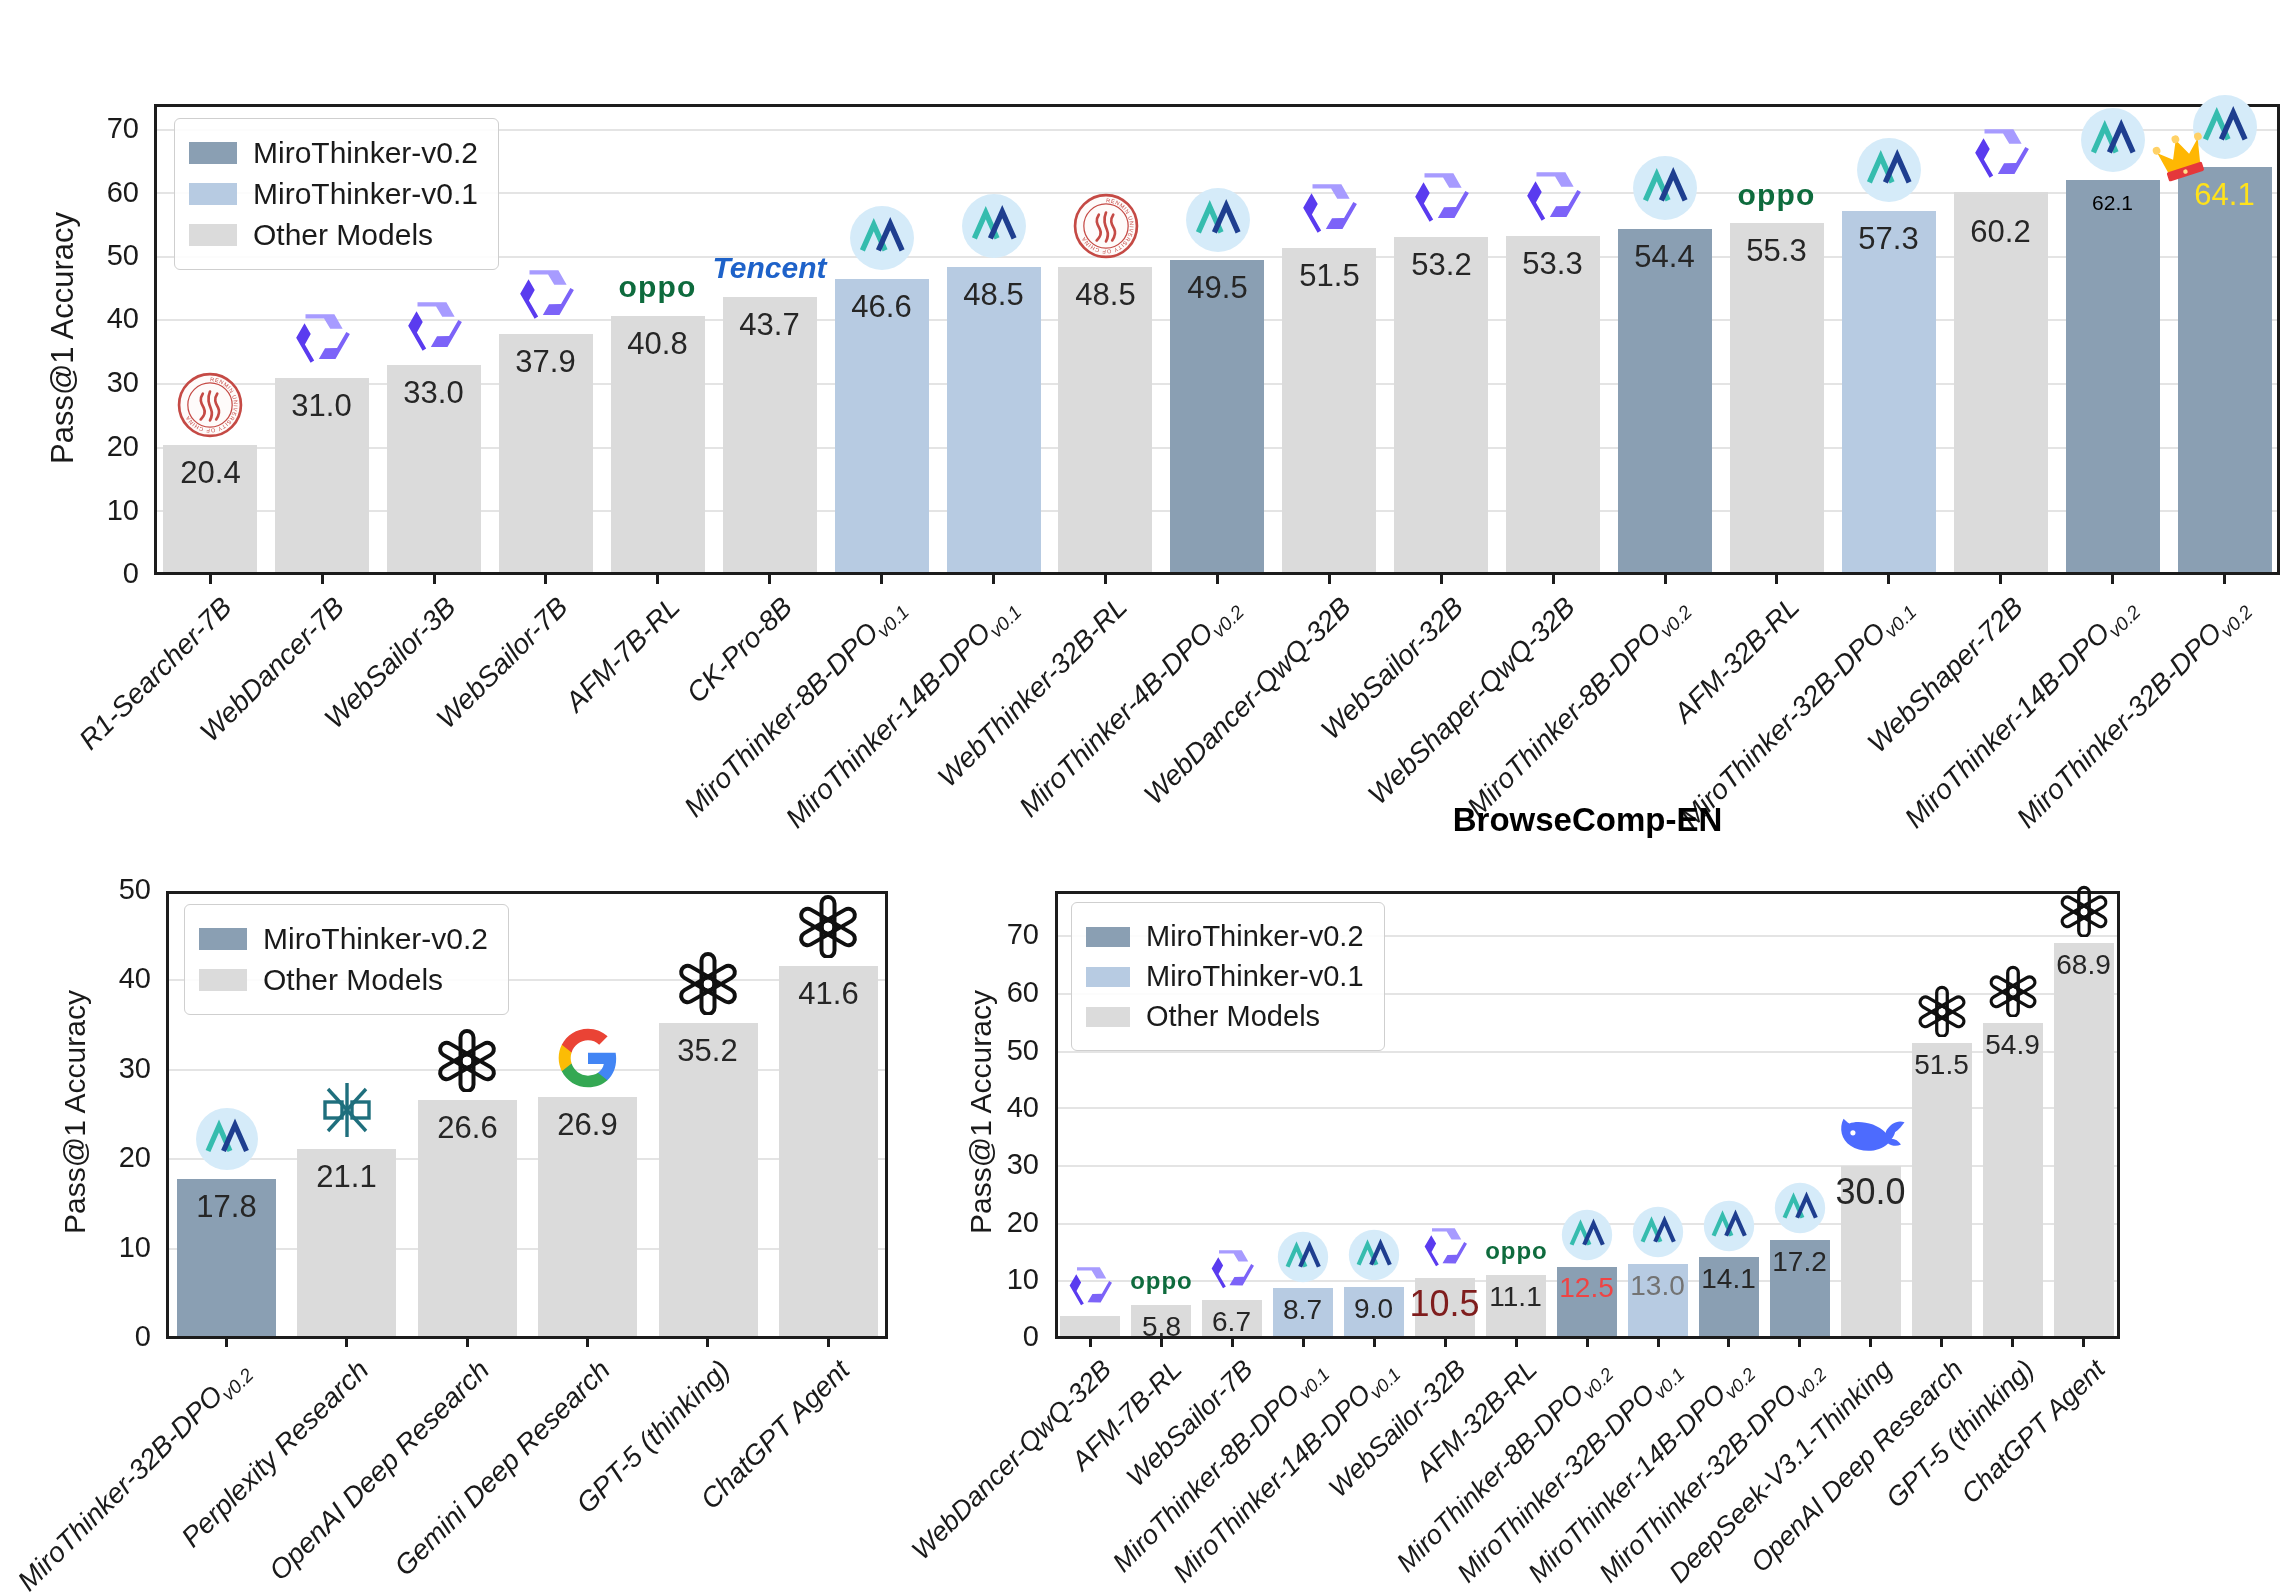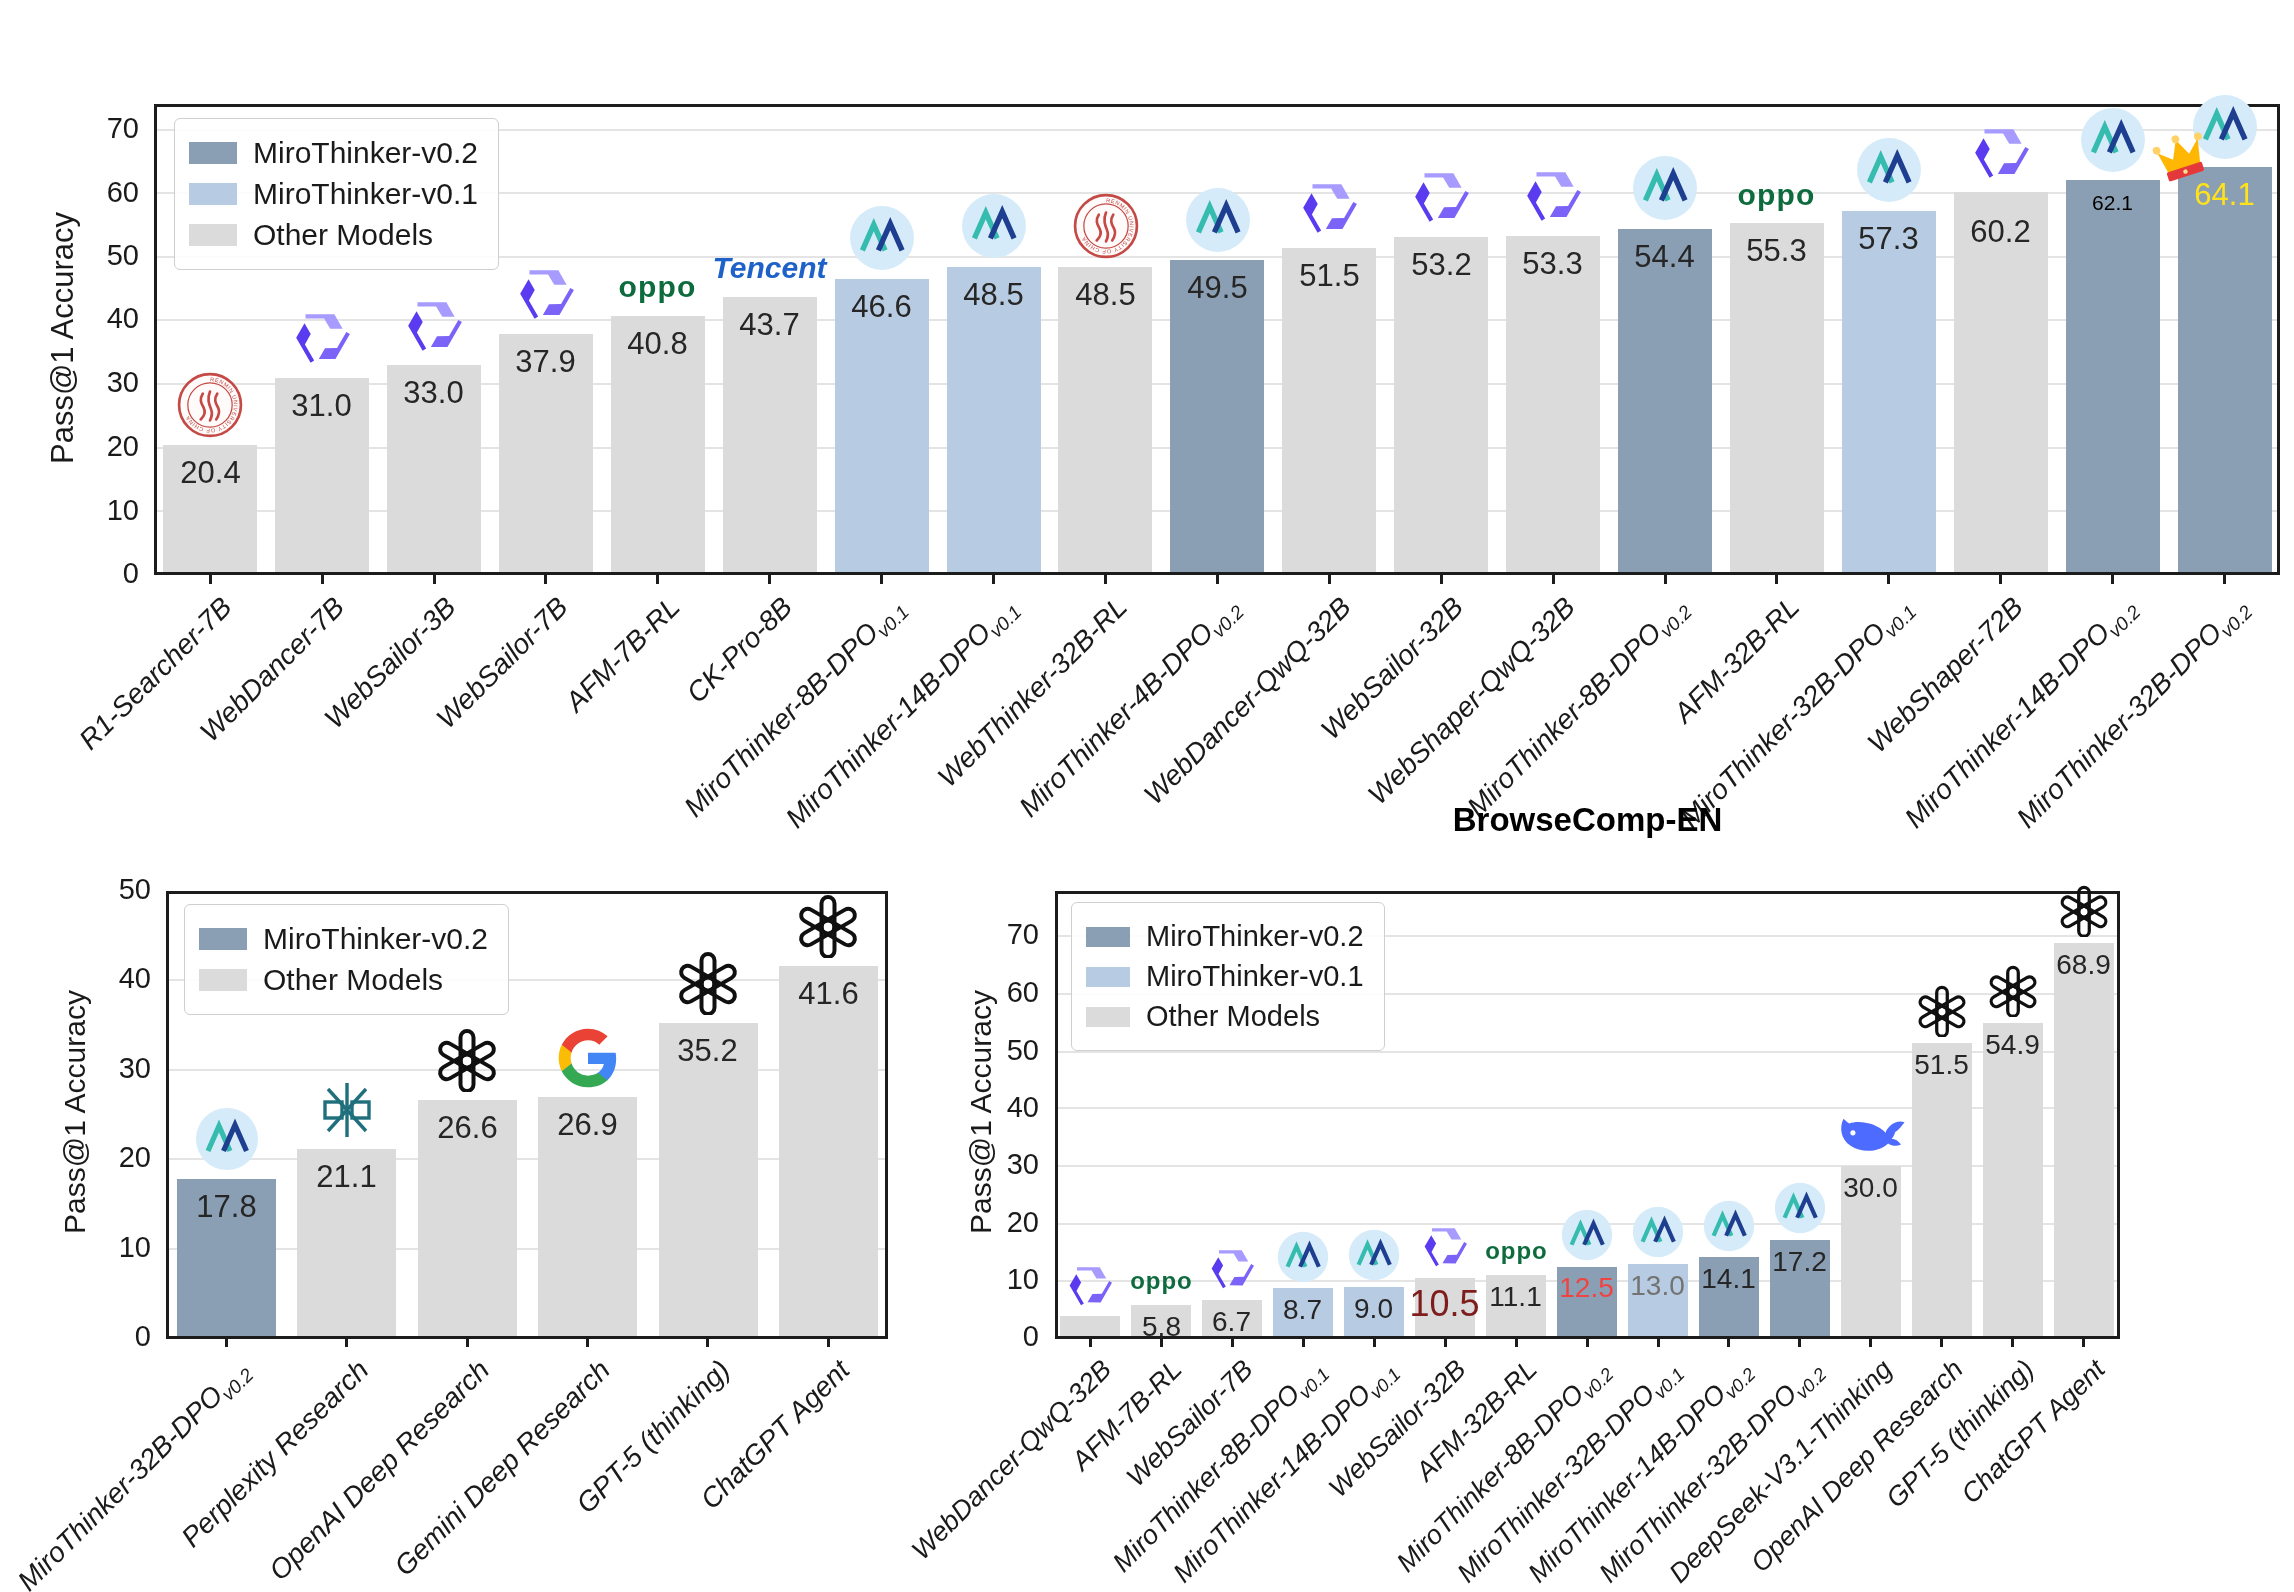--- a/index.html
+++ b/index.html
@@ -590,21 +590,21 @@
         <span class="xlabel" style="font-size: 27px;"><span>MiroThinker-32B-DPO</span><sub>v0.2</sub></span>
       </div>
       <span class="icon-wrap abs" style="width: 52px; height: 52px; left: 1774px; top: 1182px;">
         <svg viewBox="0 0 64 64" xmlns="http://www.w3.org/2000/svg">
           <circle cx="32" cy="32" r="31" fill="#D5EBF9"></circle>
           <path d="M13 44 L24 19 L35 44" fill="none" stroke="#35BCAE" stroke-width="5.2"></path>
           <path d="M28.5 44 L40 18 L51.5 44" fill="none" stroke="#1E3E8F" stroke-width="5.2"></path>
         </svg>
       </span>
       <div class="bar abs" style="background: rgb(219, 219, 219); left: 1841px; top: 1166px; width: 60px; height: 171px;"></div>
-      <div class="bar-value abs" style="font-size: 28px; color: rgb(38, 38, 38); left: 1801px; top: 1173px; width: 139px;">30.0</div>
+      <div class="bar-value abs" style="font-size: 36px; color: rgb(38, 38, 38); left: 1801px; top: 1173px; width: 139px;">30.0</div>
       <div class="xtickmark abs" style="left: 1869px; top: 1338px; width: 3px; height: 9px;"></div>
       <div class="xlabel-anchor abs" style="left: 1877px; top: 1354px; width: 0px; height: 0px;">
         <span class="xlabel" style="font-size: 27px;"><span>DeepSeek-V3.1-Thinking</span></span>
       </div>
       <span class="icon-wrap abs" style="width: 75px; height: 52px; left: 1833px; top: 1108px;">
         <svg viewBox="0 0 64 44" xmlns="http://www.w3.org/2000/svg">
           <g fill="#4D6BFE">
             <path d="M9 9 C5 17 7 27 15 32 C24 38 39 38 47 30 C50 32 54 33 58 31 C56 28 53 26 50 26 C53 23 54 18 53 14 C49 15 46 18 45 21 C37 12 21 10 14 13 C12 12 10 10 9 9 Z"></path>
             <path d="M45 20 C49 13 55 10 61 12 C58 16 55 20 50 22 Z"></path>
             <circle cx="17" cy="21" r="2.2" fill="#FFFFFF"></circle>

